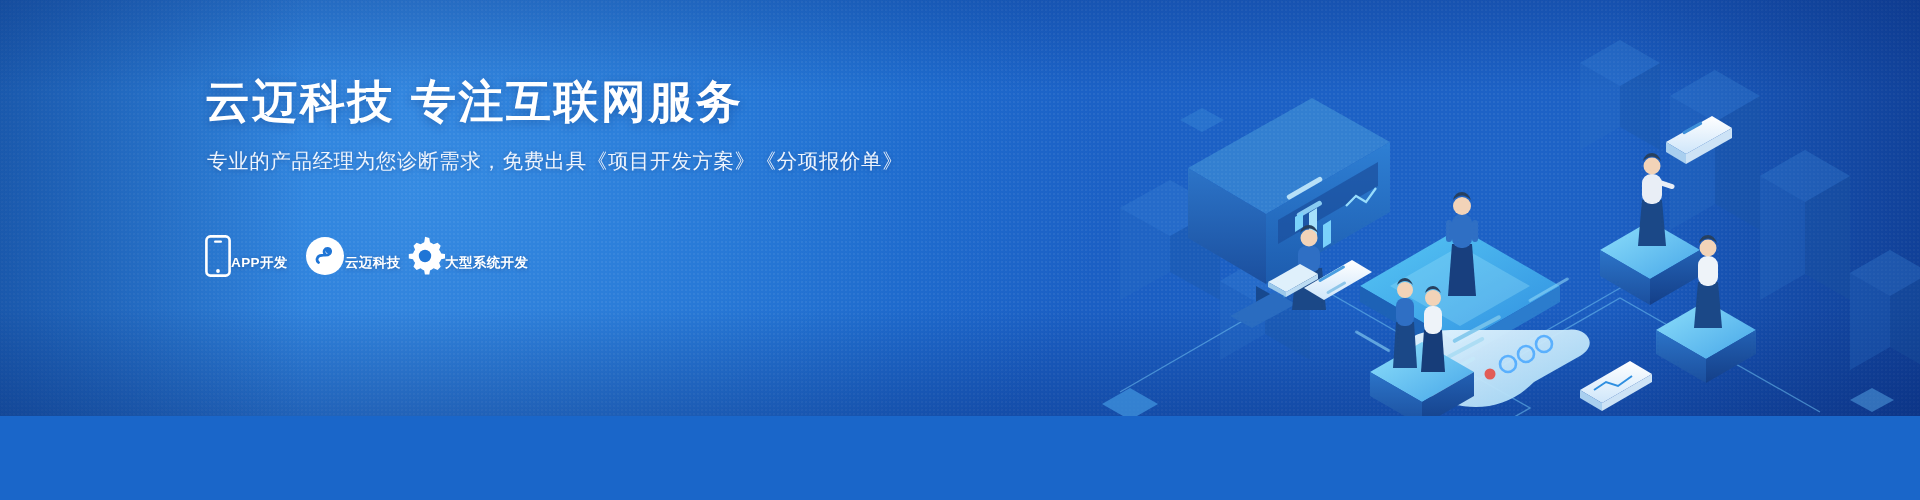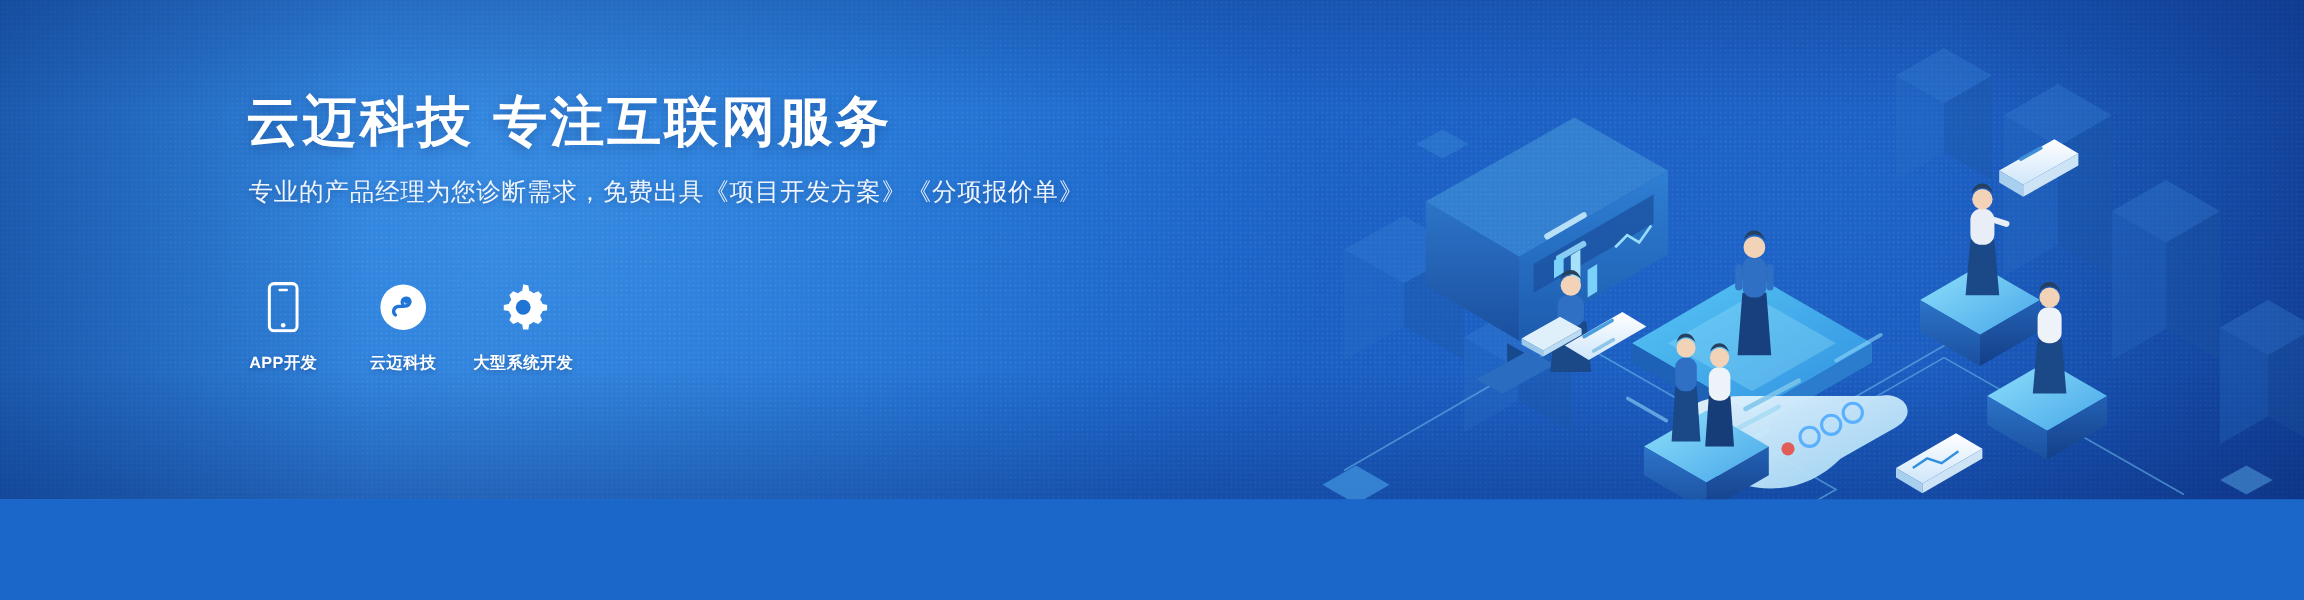--- a/index.html
+++ b/index.html
@@ -75,21 +75,20 @@
 
   
   .services {
     position:absolute; left:0; top:232px;
     display:flex;
     align-items:flex-end;
     gap:38px;
   }
   .service {
     display:flex;
-    flex-direction:column;
     align-items:center;
     width:62px;
   }
   .svc-icon {
     width:44px; height:48px;
     display:flex; align-items:center; justify-content:center;
     margin-bottom:14px;
   }
   .svc-icon svg { display:block; }
   .svc-label {

